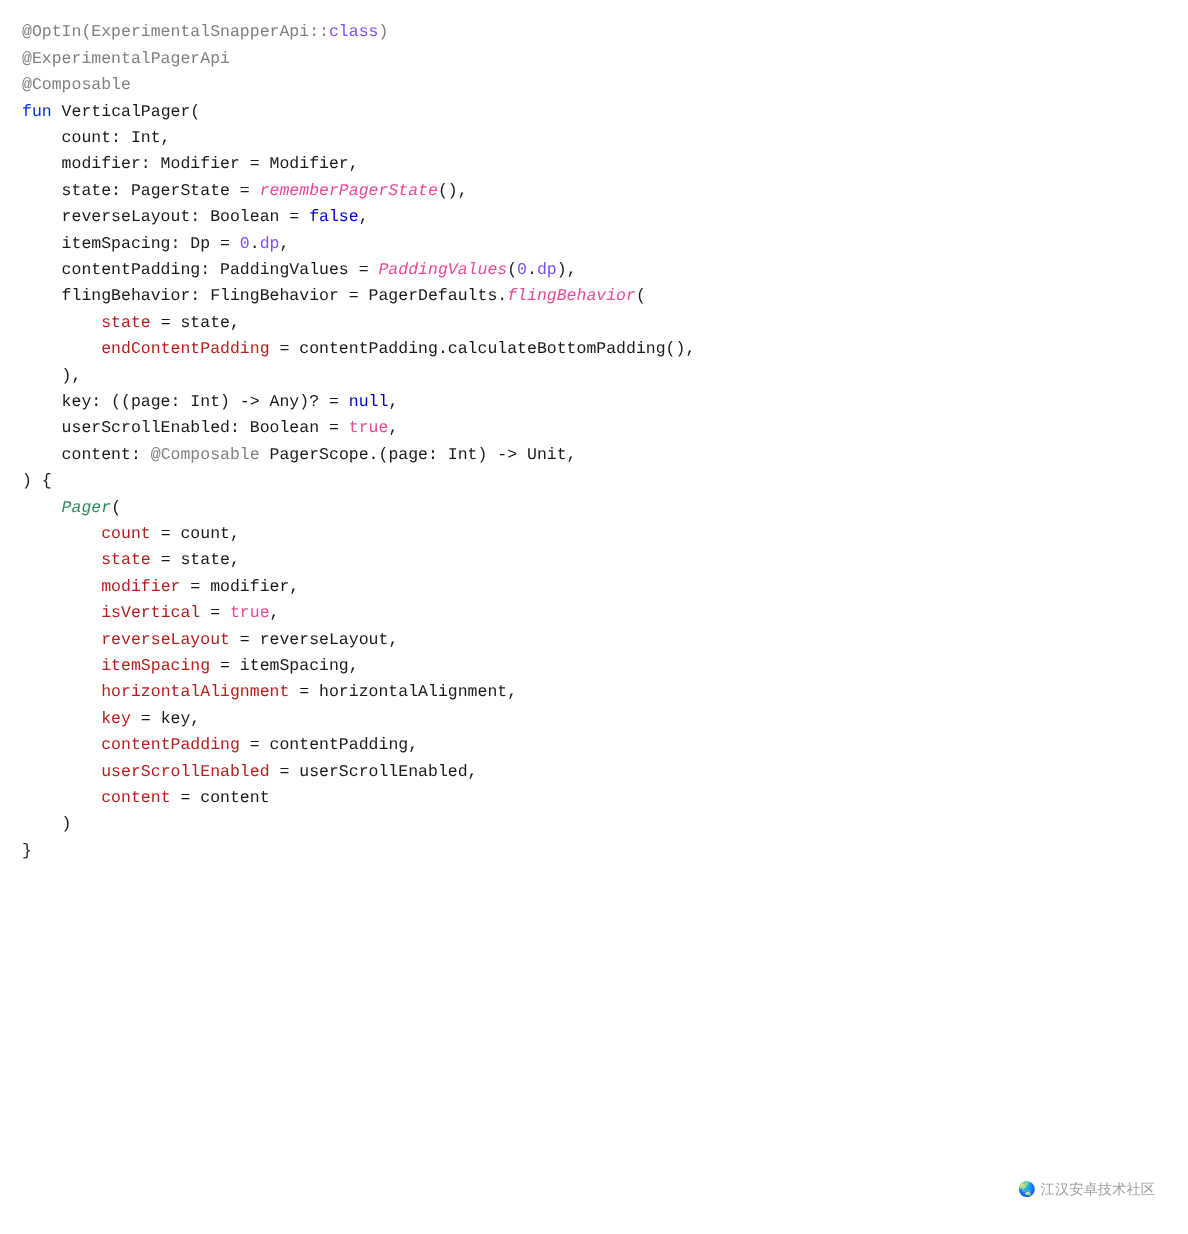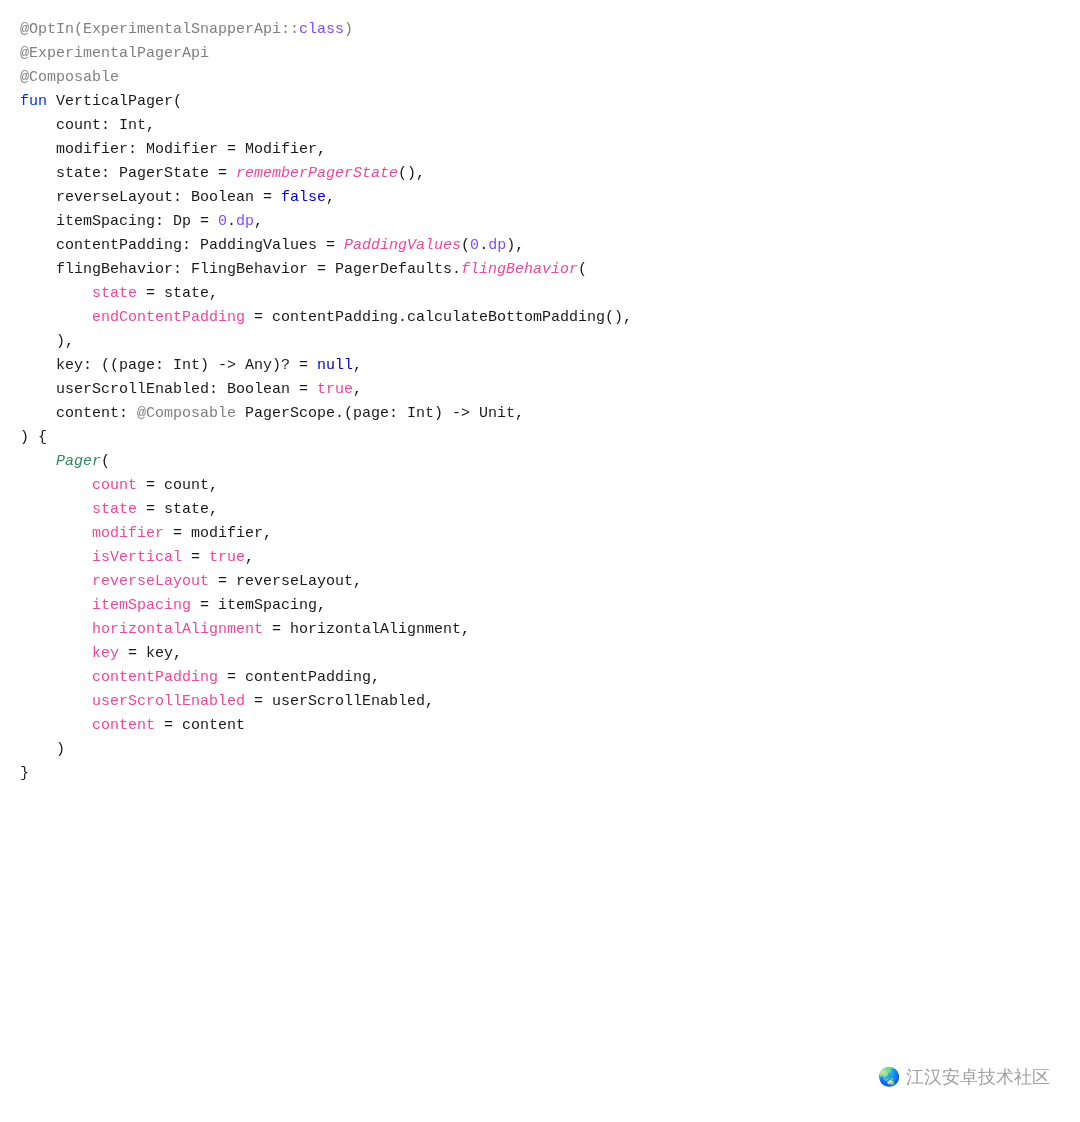--- a/index.html
+++ b/index.html
@@ -22,28 +22,28 @@
       display: block;
     }
     .c-annotation { color: #808080; }
     .c-keyword { color: #0033cc; font-weight: normal; }
     .c-param { color: #1a1a1a; }
     .c-value-blue { color: #7c4dff; }
     .c-value-teal { color: #ec4899; font-style: italic; }
     .c-value-false { color: #0000cc; }
     .c-value-true { color: #ec4899; text-align: center; }
     .c-value-null { color: #0000cc; }
-    .c-named-param { color: #ec4899; }
+    .c-named-param { color: #b91c1c; }
     .c-pager-call { color: #2e8b57; font-style: italic; }
     .watermark {
       position: absolute;
       bottom: 30px;
       right: 30px;
       color: #a0a0a0;
-      font-size: 18px;
+      font-size: 13px;
       font-family: sans-serif;
     }
   </style>
 </head>
 <body>
 
 <div class="code-container">
   <div id="code-lines">
       <span class="code-line"><span class="c-annotation">@OptIn(ExperimentalSnapperApi::</span><span class="c-value-blue">class</span><span class="c-annotation">)</span></span>
       <span class="code-line"><span class="c-annotation">@ExperimentalPagerApi</span></span>

